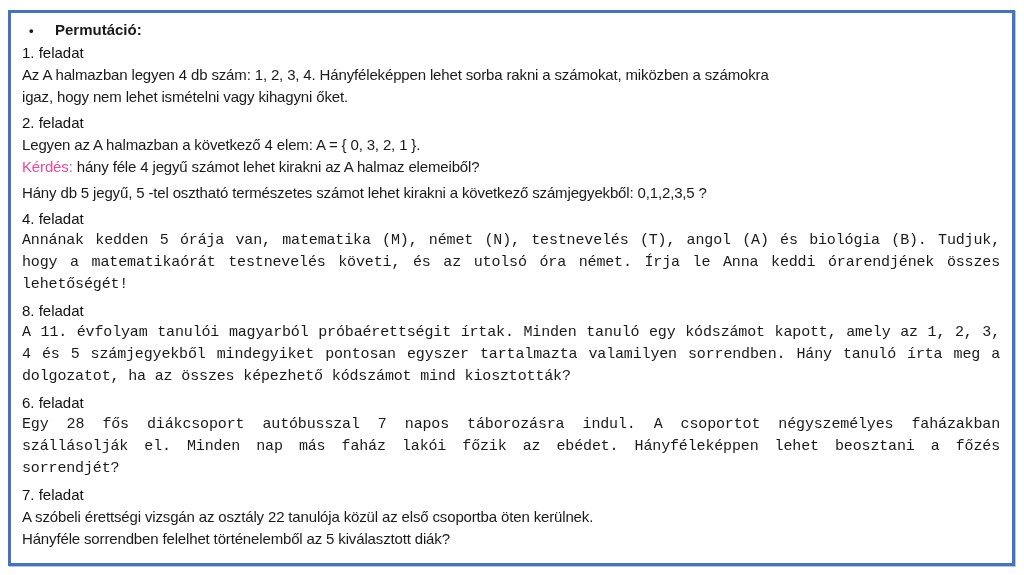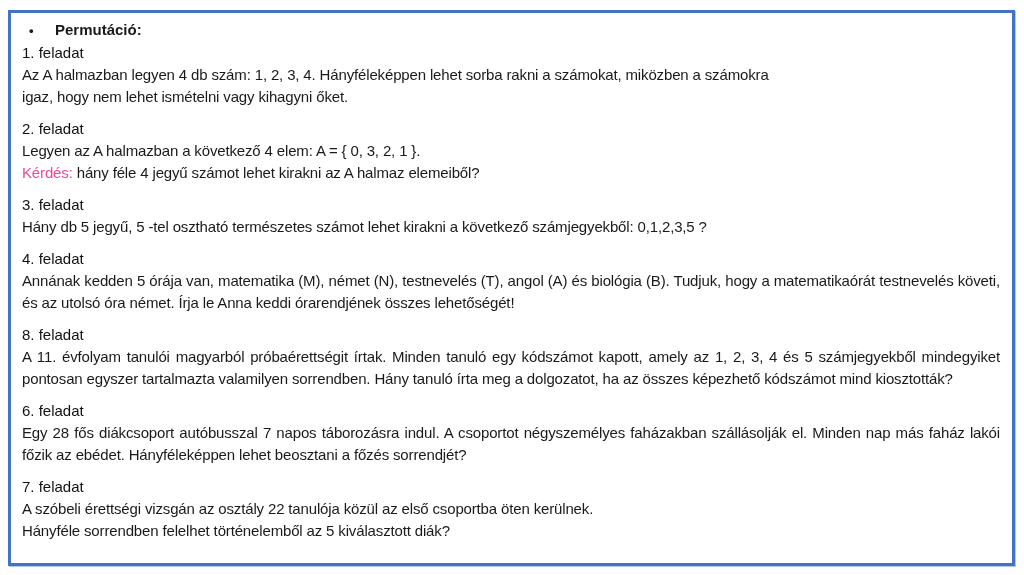--- a/index.html
+++ b/index.html
@@ -38,39 +38,40 @@
   }
   .bullet-marker {
     width: 14px;
     margin-left: 7px;
     font-size: 13px;
   }
   .bullet-line .topic {
     margin-left: 12px;
   }
   section.task {
-    margin-top: 10px;
+    margin-top: 4px;
   }
   section.task h2 {
     margin: 0;
     font-size: 15px;
     line-height: 22px;
     font-weight: normal;
     color: #111111;
   }
   section.task p {
     margin: 0;
     font-size: 15px;
     line-height: 22px;
     letter-spacing: -0.15px;
     color: #1a1a1a;
   }
   section.task p.justify {
     text-align: justify;
     text-justify: inter-word;
+    font-family: Liberation Mono, monospace;
   }
   .red {
     color: #ec4899;
   }
 </style>
 </head>
 <body>
 
 <div class="canvas">
   <div class="frame">
@@ -89,21 +90,20 @@
     <section class="task">
       <h2>2. feladat</h2>
       <p>Legyen az A halmazban a következő 4 elem: A = { 0, 3, 2, 1 }.</p>
       <p>
         <span class="red">Kérdés:</span>
         <span>hány féle 4 jegyű számot lehet kirakni az A halmaz elemeiből?</span>
       </p>
     </section>
 
     <section class="task">
-      <h2>3. feladat</h2>
       <p>Hány db 5 jegyű, 5 -tel osztható természetes számot lehet kirakni a következő számjegyekből: 0,1,2,3,5 ?</p>
     </section>
 
     <section class="task">
       <h2>4. feladat</h2>
       <p class="justify">Annának kedden 5 órája van, matematika (M), német (N), testnevelés (T), angol (A) és biológia (B). Tudjuk, hogy a matematikaórát testnevelés követi, és az utolsó óra német. Írja le Anna keddi órarendjének összes lehetőségét!</p>
     </section>
 
     <section class="task">
       <h2>8. feladat</h2>

